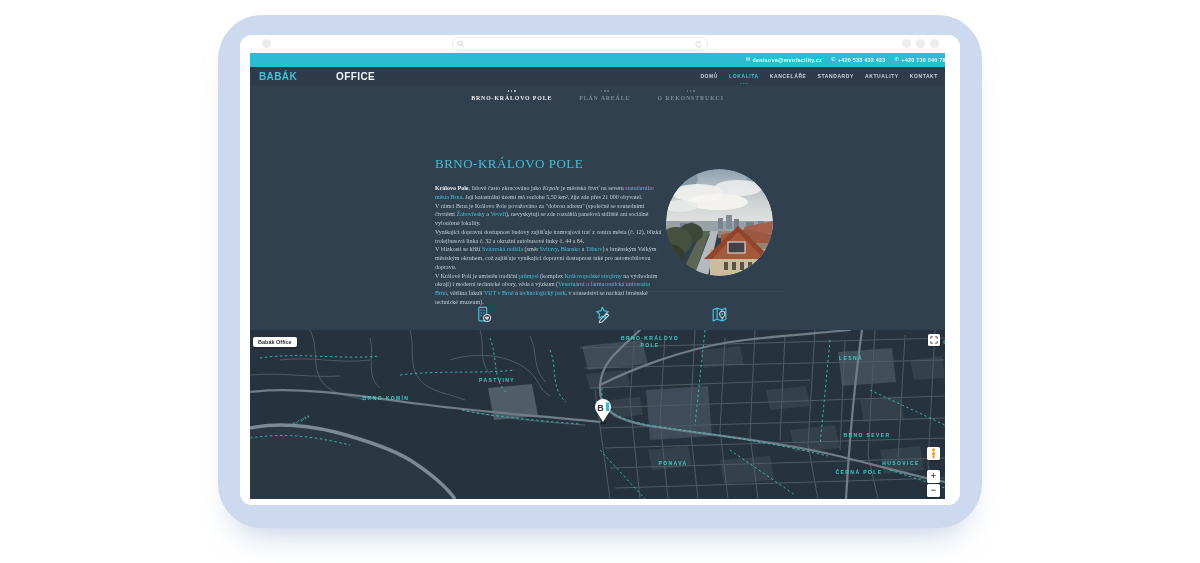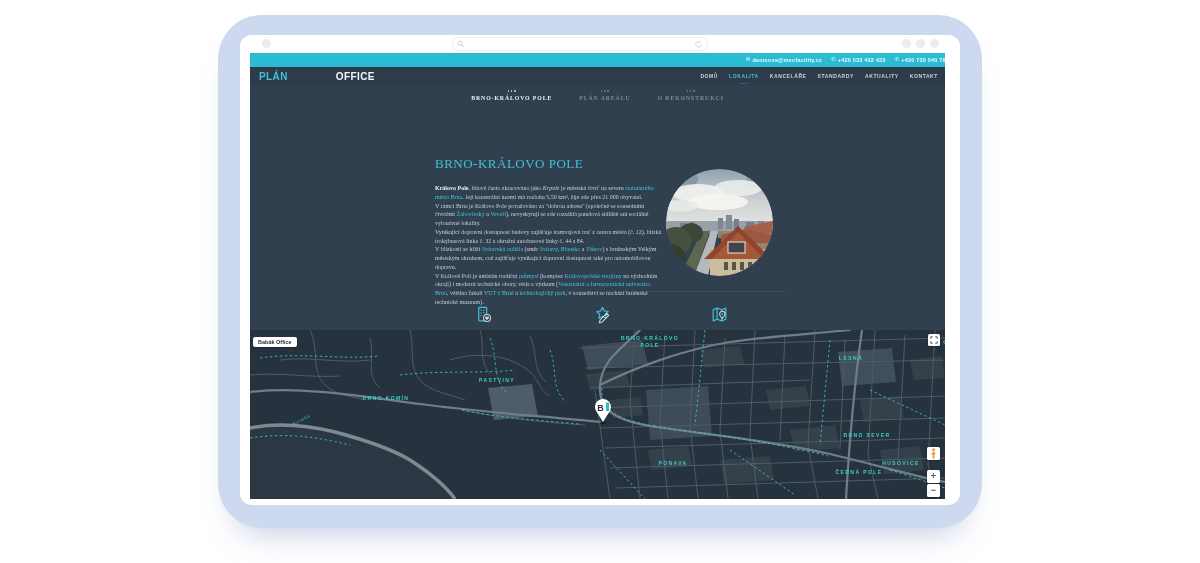--- a/index.html
+++ b/index.html
@@ -18,21 +18,21 @@
   .windots i{width:9px;height:9px;border-radius:50%;background:#ededed;}
   
   .viewport{position:absolute;left:10px;top:18px;width:695px;height:446px;background:var(--content_bg);overflow:hidden;}
   .topbar{position:relative;height:14px;background:var(--teal_bar);display:flex;align-items:center;justify-content:flex-end;overflow:hidden;}
   .contacts{display:flex;align-items:center;gap:9px;margin-right:-4px;color:#eef9fb;font-size:5.5px;font-weight:bold;letter-spacing:.2px;white-space:nowrap;}
   .contacts .c-item{display:flex;align-items:center;gap:2px;cursor:pointer;}
   .contacts .ic{font-size:5.5px;line-height:1;}
   .navbar{position:relative;height:18px;background:var(--navbar_bg);display:flex;align-items:center;justify-content:space-between;padding:0 7px 0 9px;}
   .logo{font-size:10px;font-weight:bold;letter-spacing:.4px;cursor:pointer;white-space:nowrap;}
   .logo .l1{color:var(--accent);}
-  .logo .l2{color:#f2f5f7;margin-left:12px;padding-left:36px;}
+  .logo .l2{color:#f2f5f7;margin-left:3px;padding-left:36px;}
   .mainnav{display:flex;align-items:center;gap:11px;}
   .nav-item{position:relative;font-size:5px;font-weight:bold;letter-spacing:.6px;color:#c9d4dc;cursor:pointer;padding:2px 0;}
   .nav-item.active{color:var(--accent);}
   .nav-item.active .ddots{position:absolute;left:50%;transform:translateX(-50%);bottom:-3px;display:flex;gap:1.5px;}
   .nav-item.active .ddots i{width:1.4px;height:1.4px;border-radius:50%;background:var(--accent);}
   
   .hero{position:relative;height:245px;background:var(--content_bg);font-family:Liberation Serif, serif;}
   .subnav{position:absolute;left:0;top:5px;width:100%;display:flex;justify-content:center;gap:27px;}
   .sub-item{display:flex;flex-direction:column;align-items:center;color:#7b8c9b;cursor:pointer;}
   .sub-item.active{color:#eef2f5;}
@@ -101,21 +101,21 @@
               </span>
               <span class="c-item">
                 <span class="ic">✆</span>
                 <span>+420 730 540 783</span>
               </span>
             </div>
         </div>
 
         <header class="navbar">
           <div class="logo">
-            <span class="l1">PLÁN</span><span class="l2">OFFICE</span>
+            <span class="l1">BABÁK</span><span class="l2">OFFICE</span>
           </div>
           <nav class="mainnav">
               <div class="nav-item">DOMŮ</div>
               <div class="nav-item active">LOKALITA<span class="ddots">
                   <i></i>
                   <i></i>
                   <i></i>
                 </span></div>
               <div class="nav-item">KANCELÁŘE</div>
               <div class="nav-item">STANDARDY</div>

